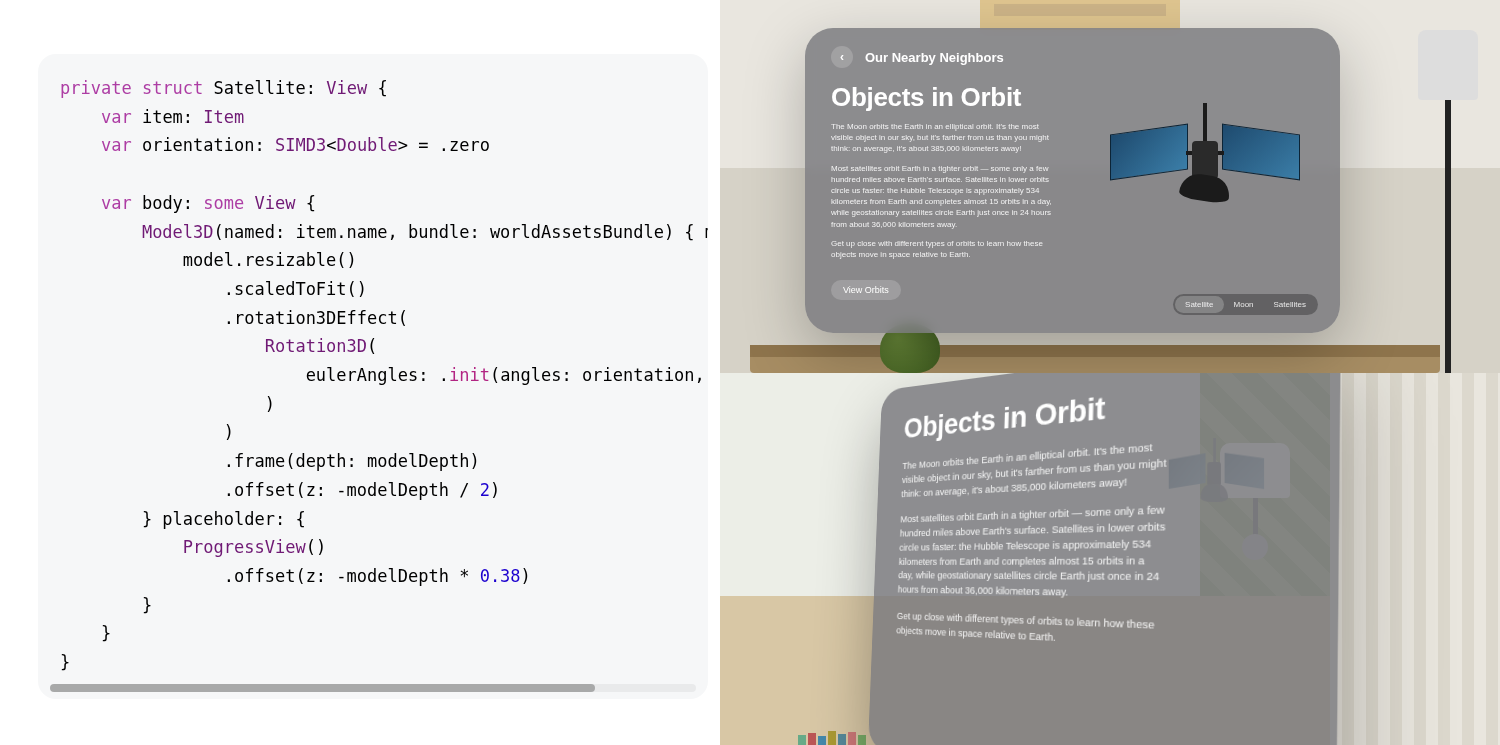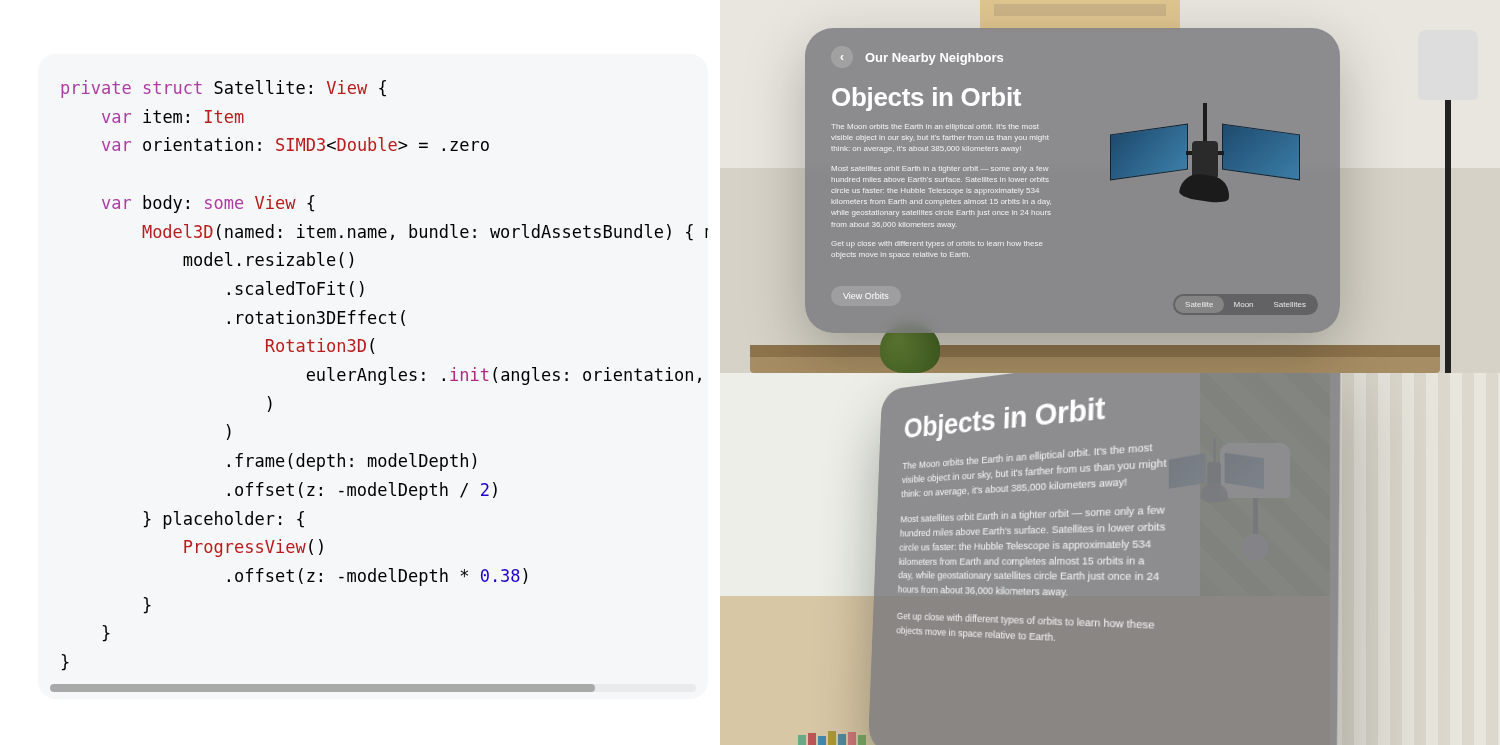--- a/index.html
+++ b/index.html
@@ -5,21 +5,21 @@
   * { box-sizing: border-box; margin: 0; padding: 0; }
   html, body { width: 1500px; height: 745px; font-family: -apple-system, "SF Pro", "Helvetica Neue", Arial, sans-serif; background: #fff; overflow: hidden; }
 
   .layout { display: flex; width: 100%; height: 100%; }
 
   
   .code-pane { flex: 0 0 720px; height: 100%; padding: 54px 0 0 38px; position: relative; }
   .code-card { background: #f6f7f8; border-radius: 18px; padding: 20px 22px 28px 22px; height: 645px; position: relative; overflow: hidden; width: 670px; }
   pre.code { font-family: ui-monospace, "SF Mono", Menlo, Consolas, monospace; font-size: 17px; line-height: 28.7px; white-space: pre; color: #1a1a1a; }
   .kw   { color: #ad3da4; }  
-  .typ  { color: #b91c1c; }  
+  .typ  { color: #701a75; }  
   .num  { color: #1c00cf; }
   .init { color: #b22583; }
   .id   { color: #000; }
   .pl   { color: #000; }
 
   .hscroll { position: absolute; left: 12px; right: 12px; bottom: 7px; height: 8px; background: rgba(0,0,0,0.05); border-radius: 4px; }
   .hscroll .thumb { position: absolute; left: 0; width: 545px; height: 100%; background: rgba(0,0,0,0.28); border-radius: 4px; }
 
   
   .rooms { flex: 1; height: 100%; display: flex; flex-direction: column; }
@@ -55,21 +55,21 @@
   .lamp2 .ball{width:26px;height:26px;border-radius:50%;background:#bbb;margin:-4px auto 0;}
 
   
   .panel { position: absolute; border-radius: 28px; background: rgba(120,120,125,0.82); backdrop-filter: blur(6px); color: #fff; box-shadow: 0 20px 60px rgba(0,0,0,0.25); }
   .room1 .panel { left: 85px; top: 28px; width: 535px; height: 305px; padding: 18px 26px 22px 26px; }
   .panel .backrow { display:flex; align-items:center; gap:12px; font-size: 13px; font-weight:600; }
   .backbtn { width:22px; height:22px; border-radius:50%; background:rgba(255,255,255,0.18); display:flex; align-items:center; justify-content:center; font-size:12px;}
   .panel h1 { font-size: 26px; font-weight:700; margin-top:14px; letter-spacing:-0.3px;}
   .panel .body { font-size: 8px; line-height: 1.4; color: rgba(255,255,255,0.9); margin-top:8px; max-width:230px; }
   .panel .body p { margin-bottom: 8px; }
-  .viewbtn { display:inline-block; margin-top:18px; padding:5px 12px; border-radius:20px; background:rgba(255,255,255,0.18); font-size:9px; }
+  .viewbtn { display:inline-block; margin-top:12px; padding:5px 12px; border-radius:20px; background:rgba(255,255,255,0.18); font-size:9px; }
   .segmented { position:absolute; right:22px; bottom:18px; display:flex; background:rgba(0,0,0,0.28); border-radius:14px; padding:2px; font-size:8px;margin-left:40px;}
   .segmented span{ padding:4px 10px; border-radius:12px; color:rgba(255,255,255,0.85);}
   .segmented span.sel{ background:rgba(255,255,255,0.22);}
 
   
   .sat { position:absolute; right:40px; top:55px; width:190px; height:170px; }
   .sat .hub{ position:absolute; left:82px; top:58px; width:26px; height:38px; background:#2a2a2a; border-radius:4px;}
   .sat .dish{ position:absolute; left:70px; top:92px; width:50px; height:26px; background:#1b1b1b; border-radius:50% 50% 50% 50% / 100% 100% 30% 30%; transform:rotate(8deg);}
   .sat .mast{ position:absolute; left:93px; top:20px; width:4px; height:40px; background:#1b1b1b;}
   .sat .panelL, .sat .panelR{ position:absolute; top:46px; width:78px; height:46px; background:linear-gradient(135deg,#1e4a6e,#3b7ea8); border:1px solid #0c2436;

